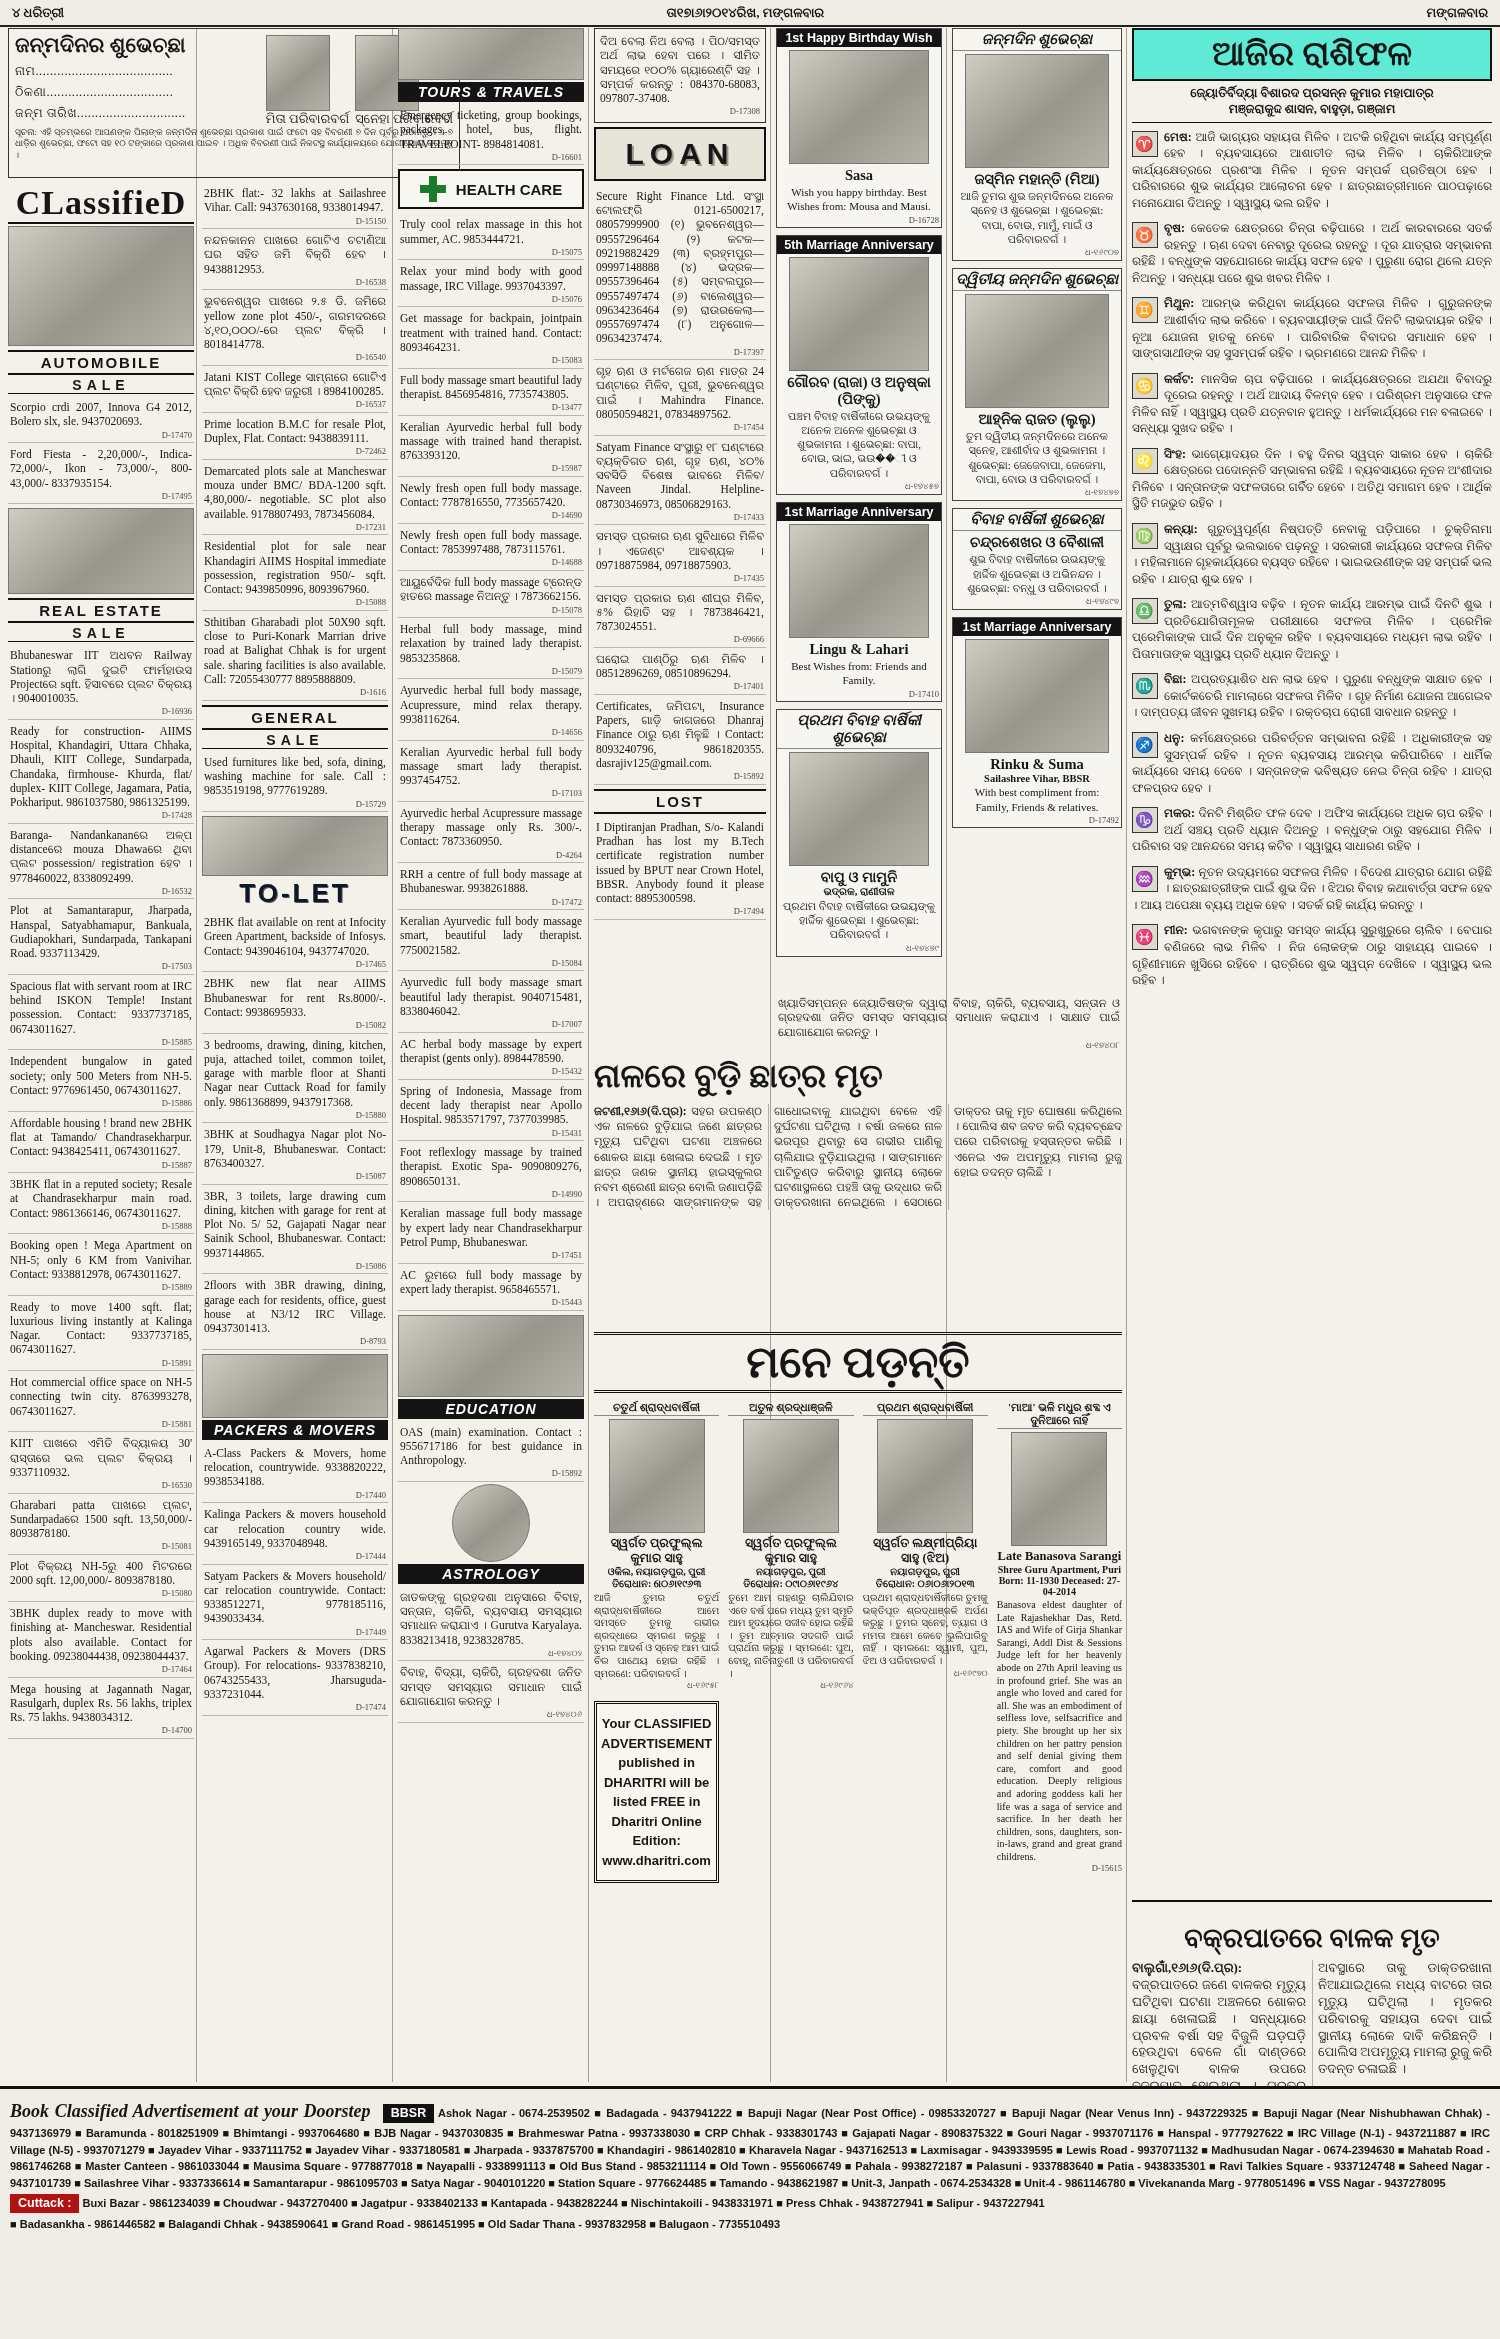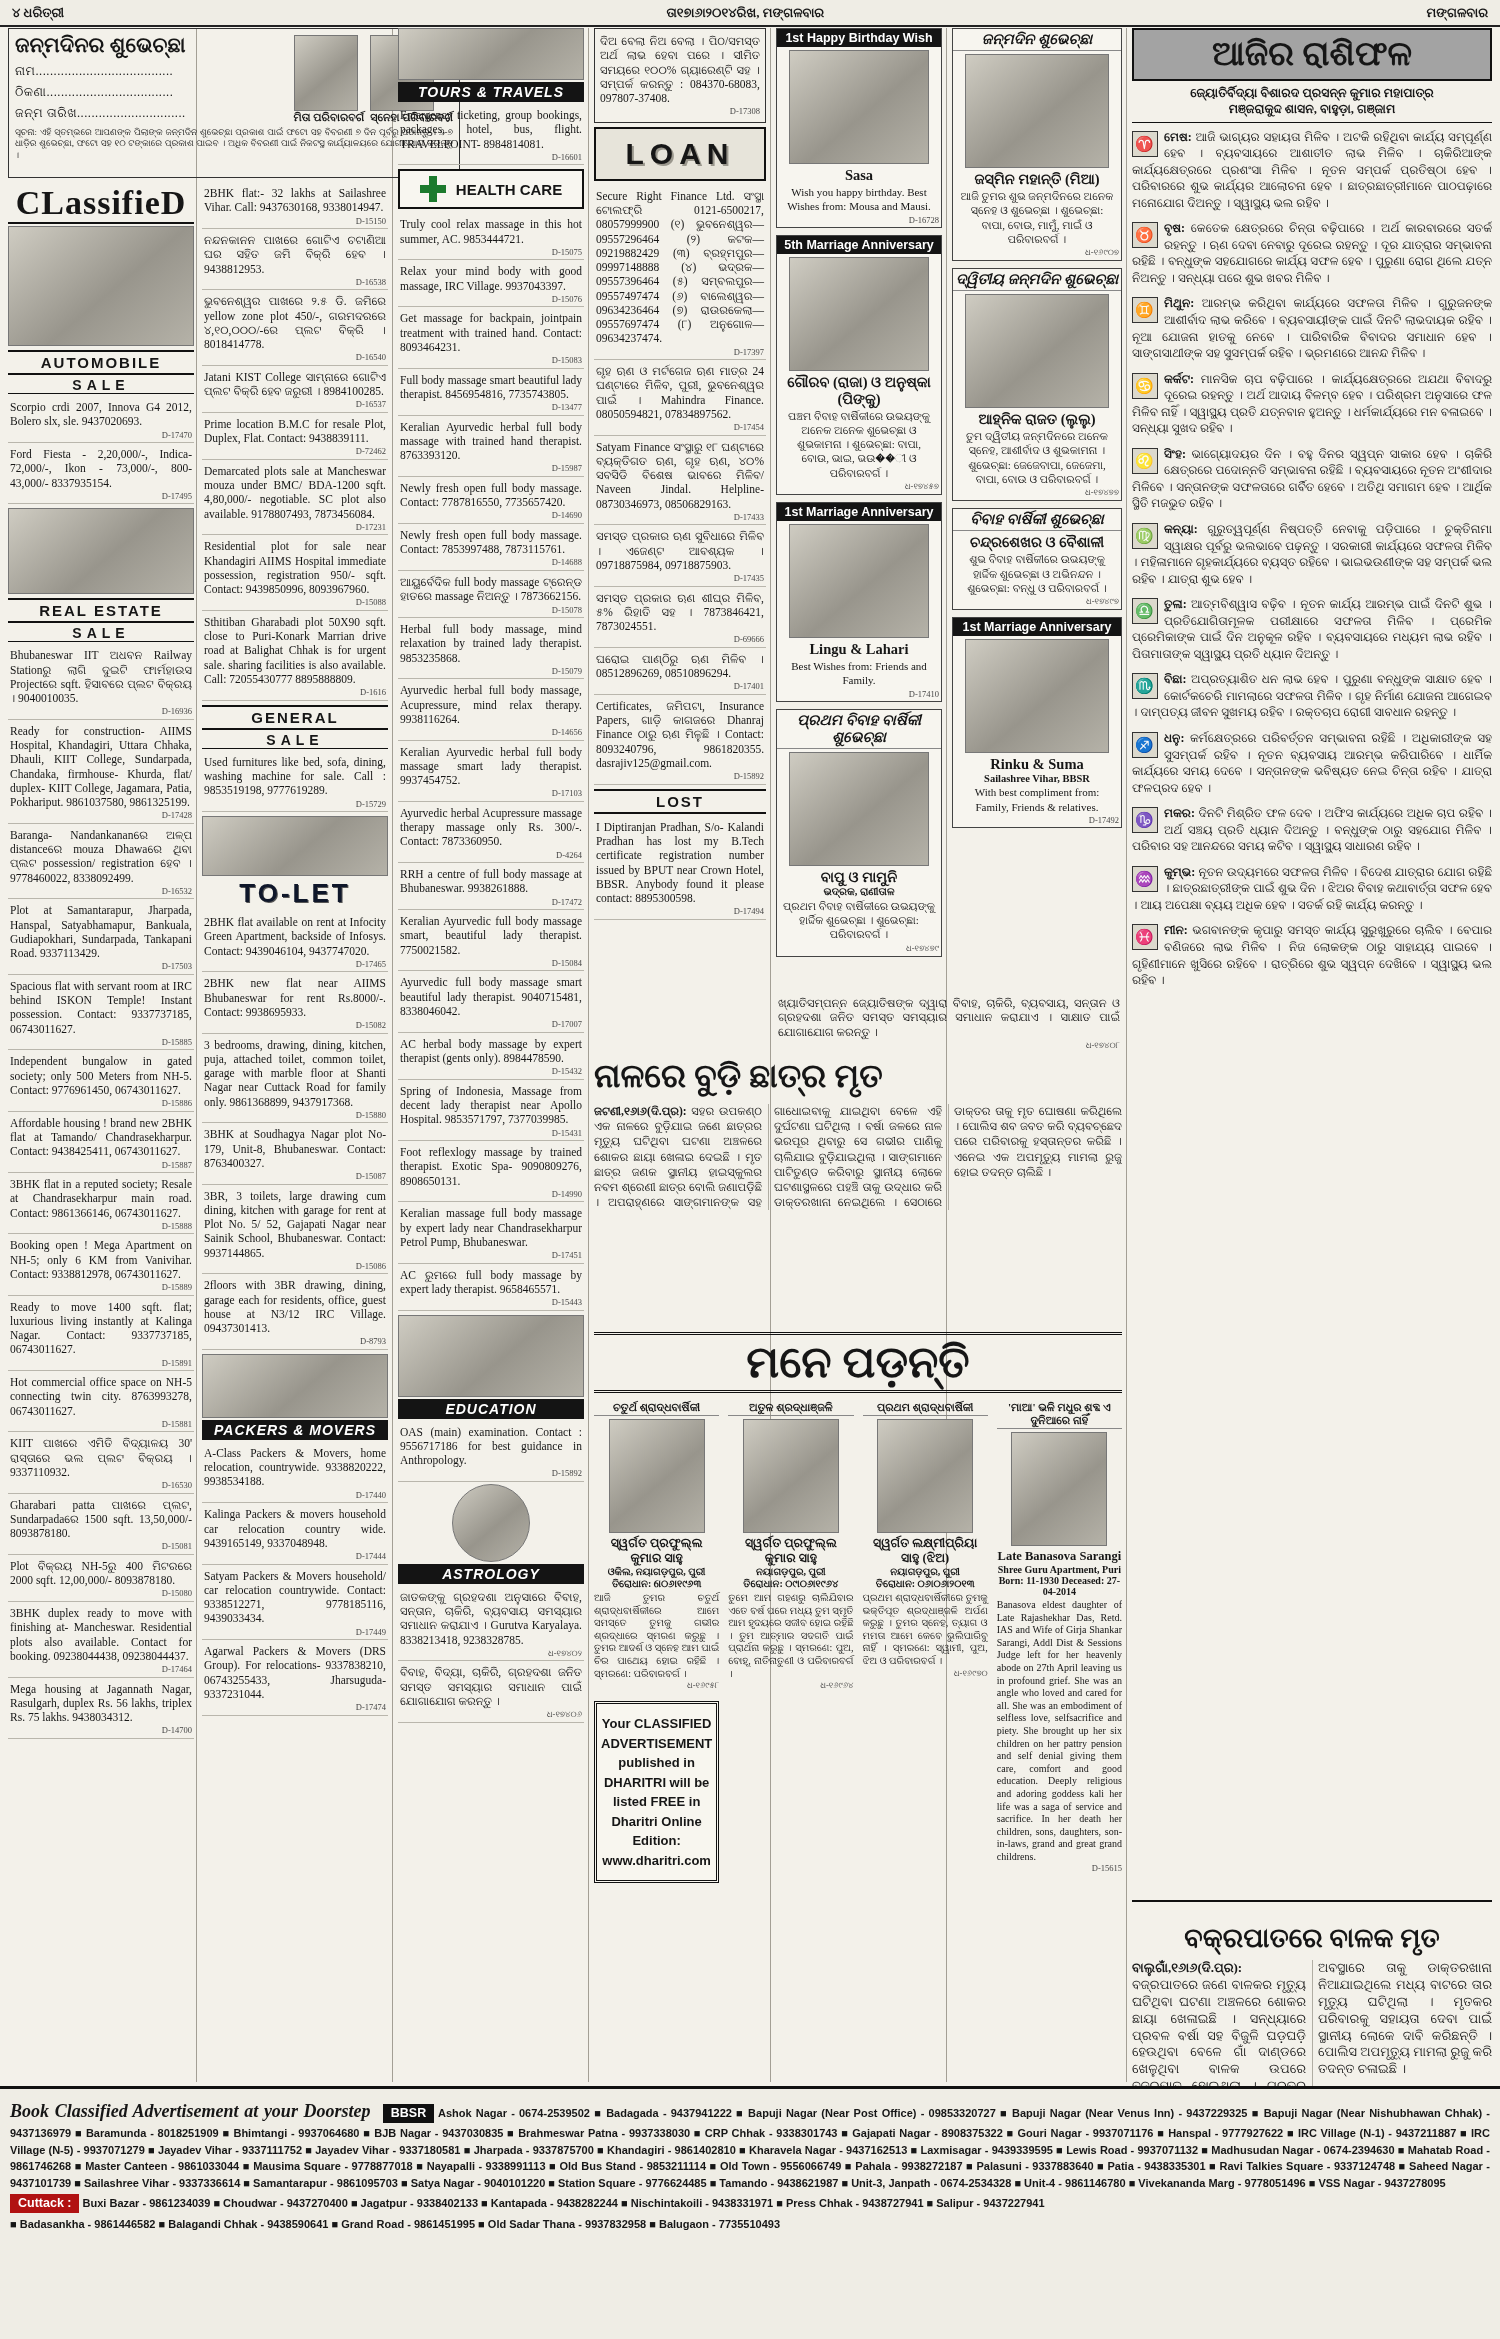--- a/index.html
+++ b/index.html
@@ -12,21 +12,21 @@
   .vline{position:absolute;top:28px;height:2054px;width:1px;background:#a39f95;}
   .col{position:absolute;overflow:hidden;}
   
   .bform{position:absolute;left:8px;top:28px;width:452px;height:150px;border:1.5px solid #333;
          padding:4px 6px;box-sizing:border-box;}
   .bform-title{font-size:21px;font-weight:bold;}
   .bform-field{font-size:12.5px;margin-top:6px;letter-spacing:.5px;}
   .bform-note{font-size:9px;line-height:1.25;text-align:justify;margin-top:6px;}
   .bform-photos{position:absolute;right:6px;top:6px;display:flex;gap:6px;}
   .bphoto{width:62px;height:74px;}
-  .bcap{font-size:11px;text-align:left;font-weight:bold;}
+  .bcap{font-size:13px;text-align:left;font-weight:normal;}
   .imgph{background:linear-gradient(140deg,#cfccc2,#98958c 55%,#b5b2a8);border:1px solid #777;}
   
   .ad{font-size:11.5px;line-height:1.24;text-align:justify;padding:4px 2px 2px;border-bottom:1px solid #b9b6ac;}
   .ad-r{display:block;text-align:right;font-size:8.5px;color:#444;margin-top:1px;}
   .secban{margin:4px 0 2px;border-top:2px solid #111;border-bottom:2px solid #111;text-align:center;
           font-family:"Liberation Sans",sans-serif;font-weight:bold;font-size:15px;letter-spacing:2px;padding:2px 0;}
   .salelbl{text-align:center;font-weight:bold;font-size:14px;letter-spacing:5px;border-bottom:1.5px solid #111;
            margin:2px 0 2px;font-family:"Liberation Sans",sans-serif;}
   .band{background:#141414;color:#fff;text-align:center;font-weight:bold;font-style:italic;
         font-size:14px;padding:2px 0;margin:2px 0;font-family:"Liberation Sans",sans-serif;letter-spacing:1px;}
@@ -73,21 +73,21 @@
   .obit-addr{font-size:10px;font-weight:bold;}
   .obit-dates{font-size:10px;font-weight:bold;margin-bottom:2px;}
   .obit-body{text-align:justify;line-height:1.26;font-size:10px;}
   .obit-ref{font-size:8.5px;text-align:right;color:#444;}
   .freebox{border:3px double #111;text-align:center;padding:10px 4px;margin-top:10px;
            font-family:"Liberation Sans",sans-serif;background:#f8f6ef;}
   .freebox div{font-size:13px;font-weight:bold;line-height:1.5;}
   
   .rf{position:absolute;left:1132px;top:28px;width:360px;height:1868px;overflow:hidden;}
   .rf-title{font-size:34px;font-weight:bold;text-align:center;border:2.5px solid #111;
-            padding:5px 0;margin-bottom:4px;background:#a3a3a3;}
+            padding:5px 0;margin-bottom:4px;background:#5eead4;}
   .rf-author{text-align:center;font-weight:bold;font-size:12.5px;border-bottom:1.5px solid #111;
              padding-bottom:4px;margin-bottom:6px;line-height:1.3;}
   .sign{font-size:12px;text-align:justify;line-height:1.38;margin-bottom:9px;}
   .zicon{float:left;width:24px;height:24px;border:1.5px solid #333;background:#dcd9cd;
          text-align:center;line-height:24px;font-size:15px;margin:2px 6px 1px 0;}
   
   .a2{position:absolute;left:1132px;top:1900px;width:360px;height:182px;overflow:hidden;border-top:2px solid #111;padding-top:21px;}
   .a2-title{font-size:27px;font-weight:bold;text-align:center;margin:0 0 6px;}
   .a2-body{column-count:2;column-gap:12px;column-rule:1px solid #b0ada3;font-size:13px;
            text-align:justify;line-height:1.3;}

